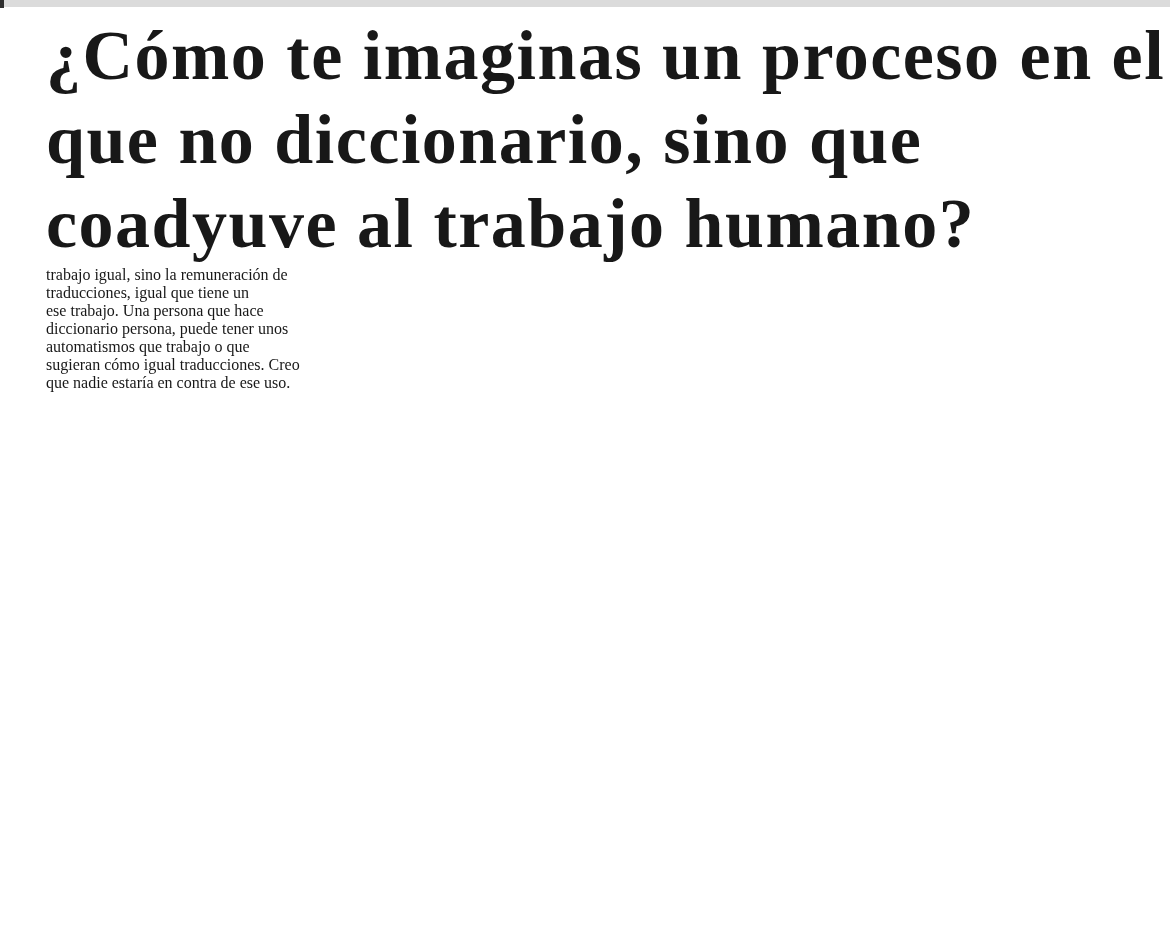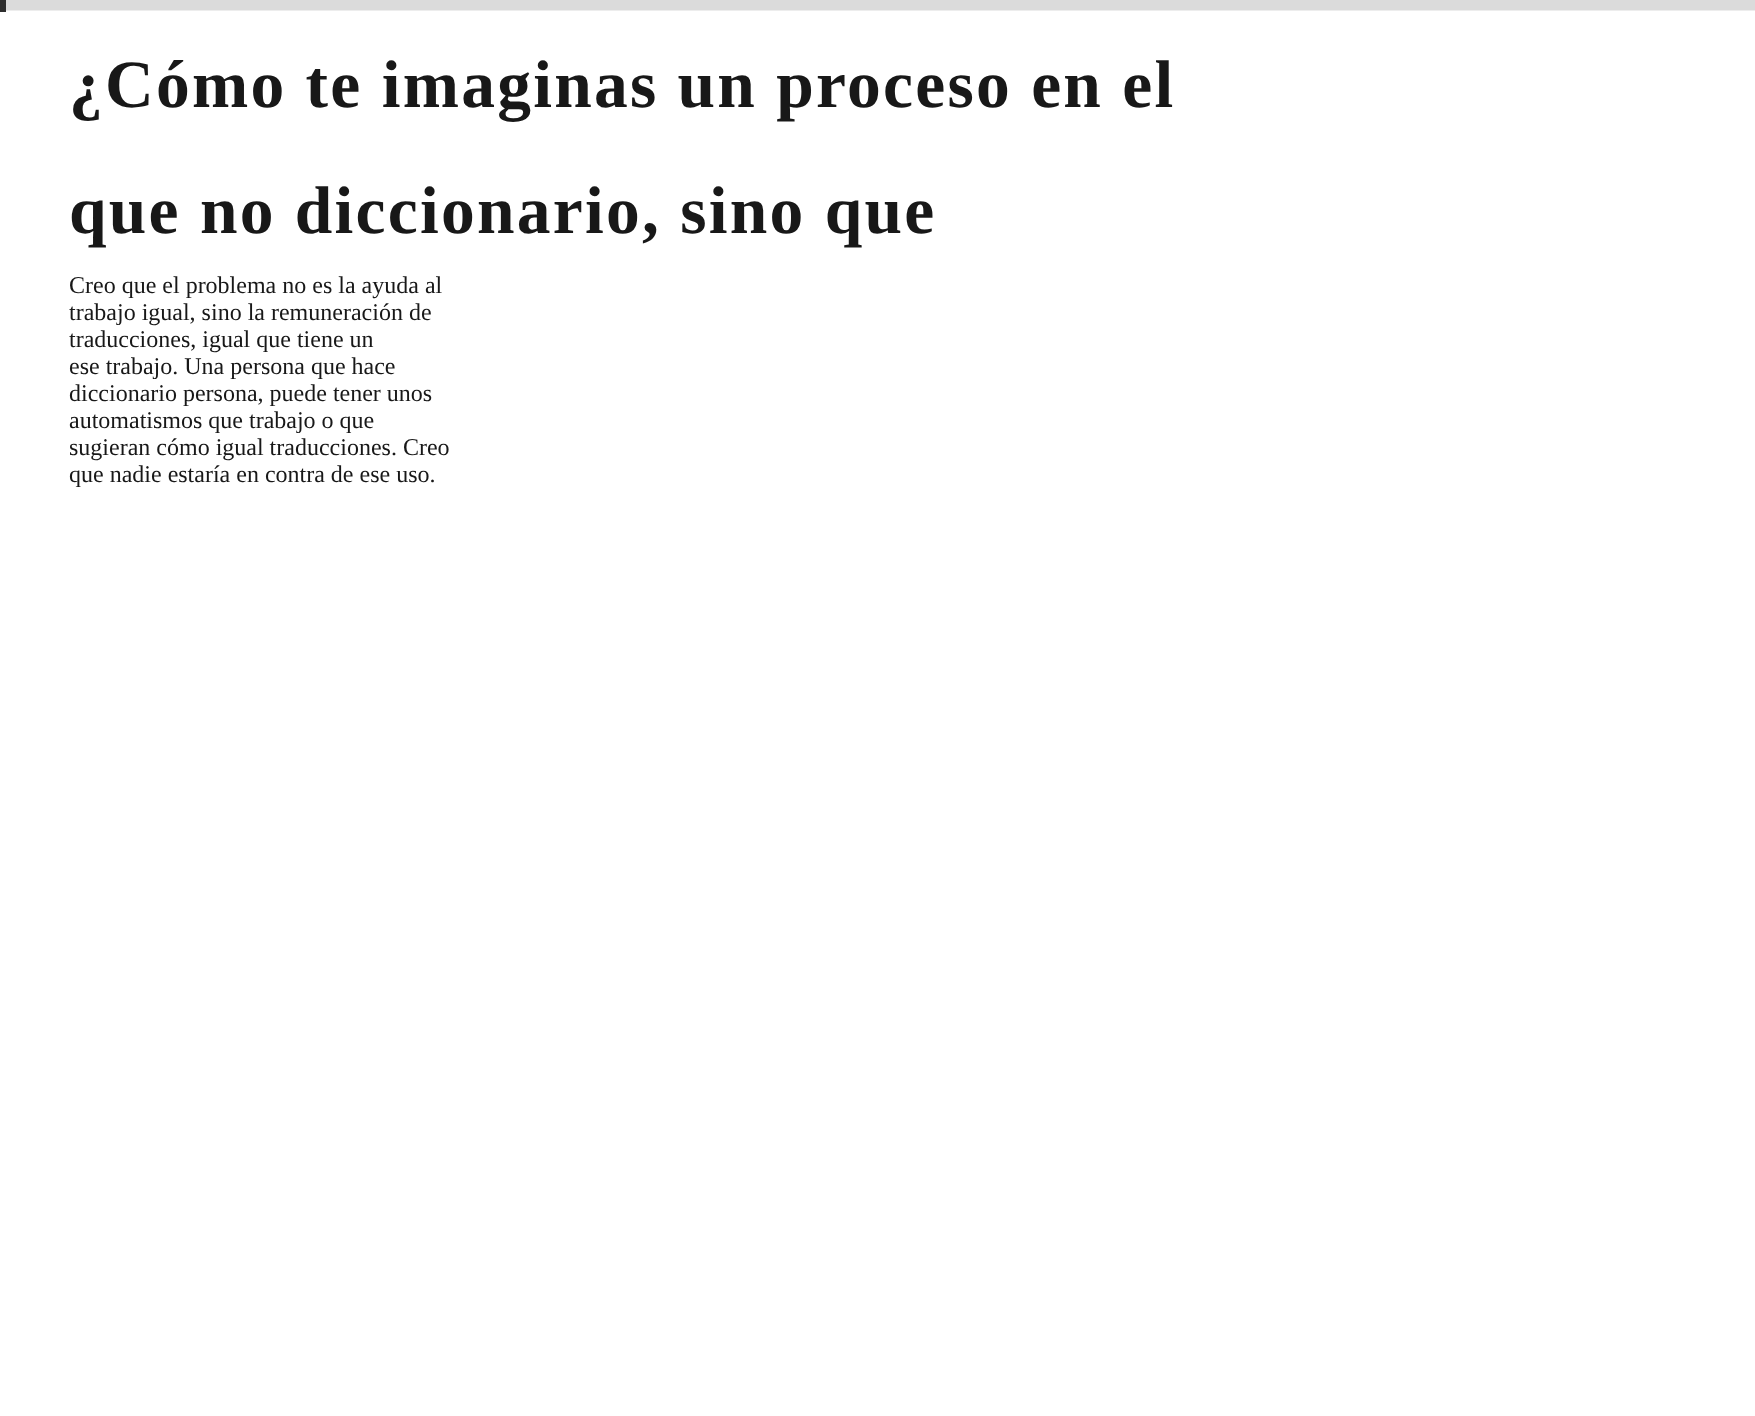--- a/index.html
+++ b/index.html
@@ -32,21 +32,21 @@
     position: absolute;
     top: 7px; left: 0;
     width: 1170px;
     padding: 7px 30px 0 46px;
     box-sizing: border-box;
     color: #181818;
   }
   .headline {
     margin: 0;
     font-weight: bold;
-    font-size: 45px;
+    font-size: 70px;
     line-height: 84px;
     letter-spacing: 1.5px;
     color: #181818;
   }
   .paragraph {
     margin: 0;
     font-weight: normal;
     font-size: 55px;
     line-height: 84px;
     letter-spacing: 1px;
@@ -59,24 +59,24 @@
 </head>
 <body>
 
 <div class="top-edge"></div>
 <div class="top-left-artifact"></div>
 
 <article class="article">
   <h2 class="headline">
     <div class="line">¿Cómo te imaginas un proceso en el</div>
     <div class="line">que no diccionario, sino que</div>
+    <div class="line">coadyuve al trabajo humano?</div>
   </h2>
   <p class="paragraph">
     </p>
-    <div class="line">Creo que el problema no es la ayuda al</div>
     <div class="line">trabajo igual, sino la remuneración de</div>
     <div class="line">traducciones, igual que tiene un</div>
     <div class="line">ese trabajo. Una persona que hace</div>
     <div class="line">diccionario persona, puede tener unos</div>
     <div class="line">automatismos que trabajo o que</div>
     <div class="line">sugieran cómo igual traducciones. Creo</div>
     <div class="line">que nadie estaría en contra de ese uso.</div>
   <p></p>
 </article>
 

